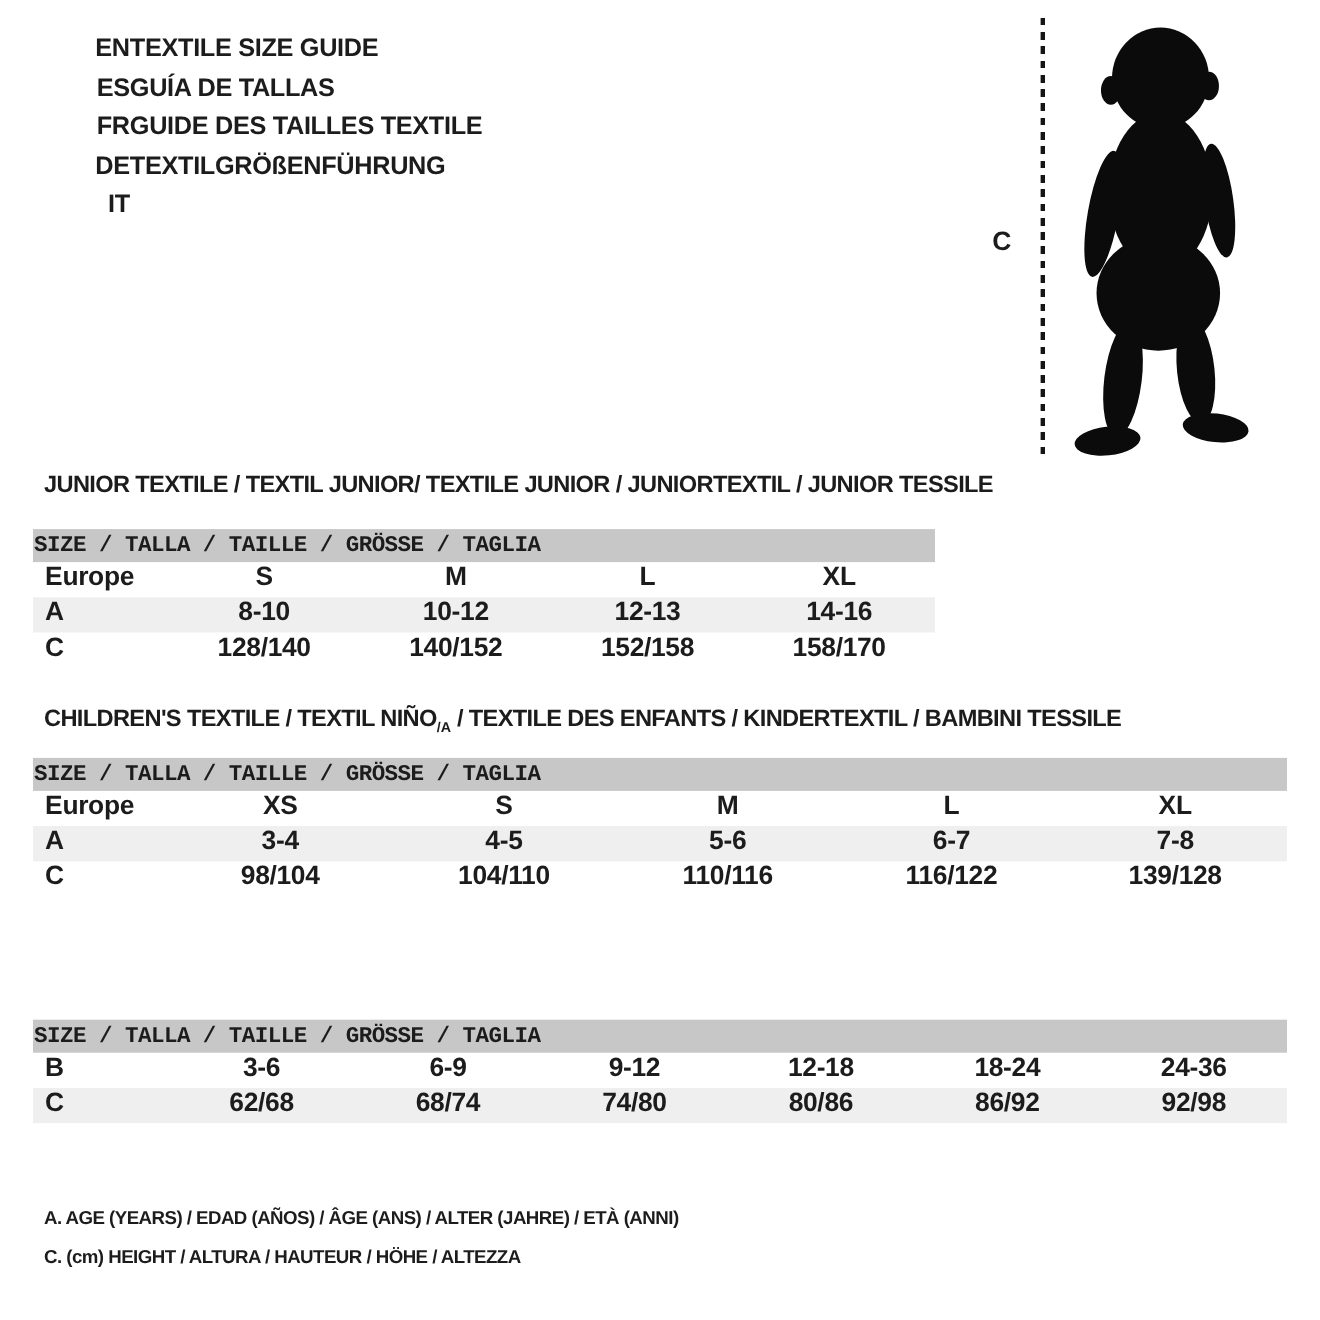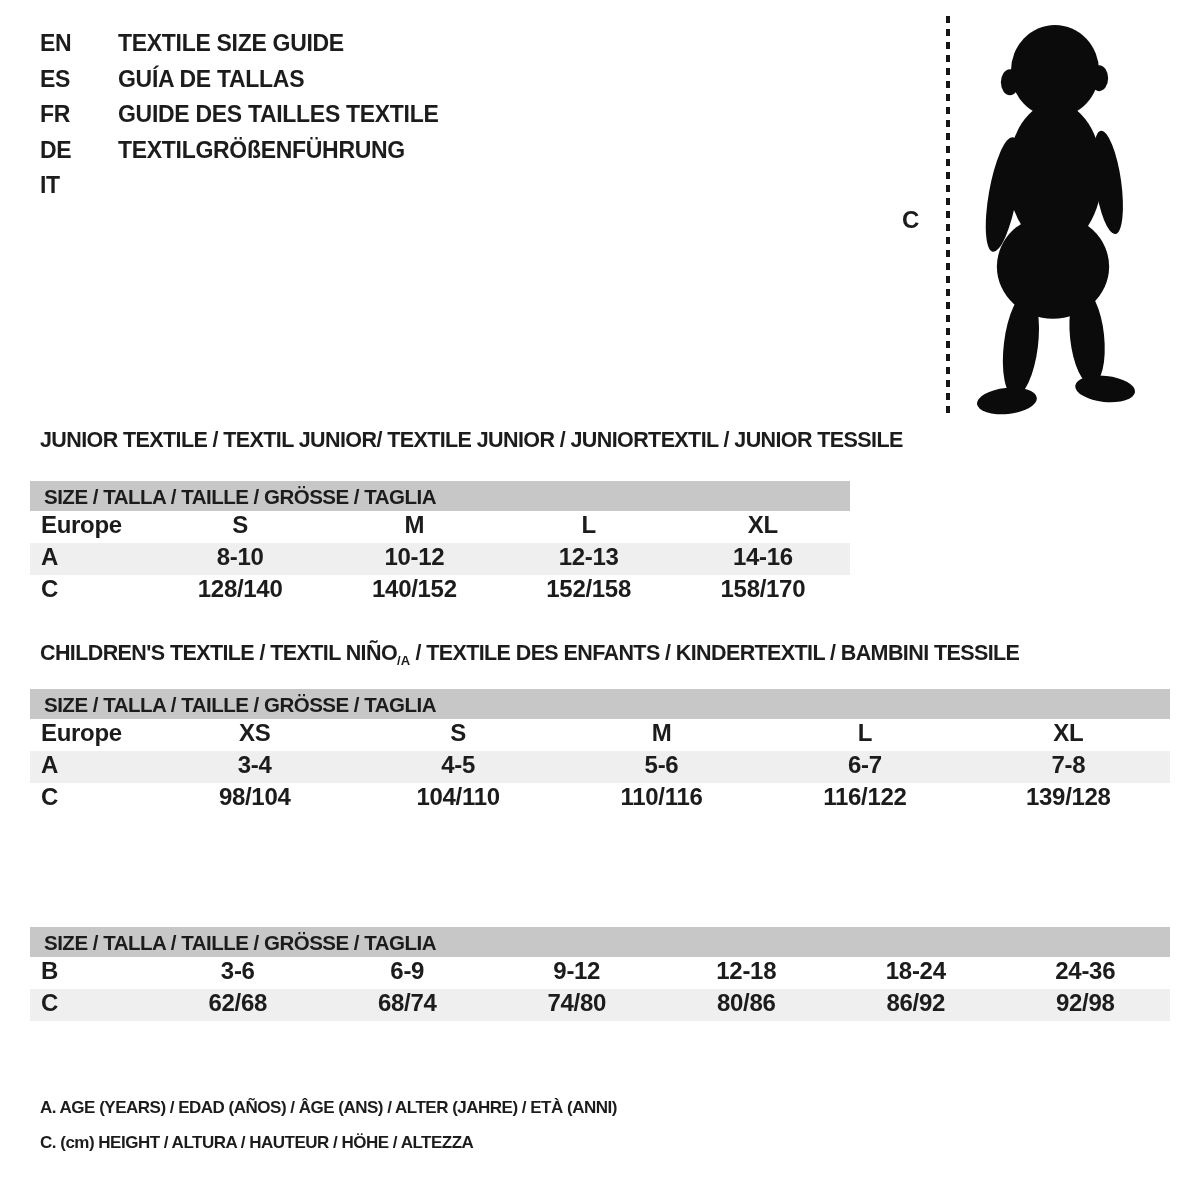--- a/index.html
+++ b/index.html
@@ -2,41 +2,41 @@
 <html><head>
 <meta charset="utf-8">
 <style>
   html,body{margin:0;padding:0;background:#fff;}
   .page{position:relative;width:1200px;height:1200px;background:#fff;overflow:hidden;
         font-family:"Liberation Sans",sans-serif;font-weight:700;color:#1c1c1c;letter-spacing:-0.3px;}
 
   
   .langs{position:absolute;top:26px;left:40px;}
   .lang-row{display:flex;font-size:23px;line-height:35.5px;}
-  .lang-code{width:78px;}
+  .lang-code{width:78px;text-align:right;}
 
   
   .fig-line{position:absolute;left:946px;top:16px;width:4px;height:402px;
             background:repeating-linear-gradient(to bottom,#151515 0 7px,transparent 7px 13px);}
   .fig-label{position:absolute;left:902px;top:206px;font-size:24px;}
   .baby{position:absolute;left:966px;top:14px;}
 
   
   .section-title{position:absolute;left:40px;font-size:21.5px;letter-spacing:-0.6px;white-space:nowrap;}
   .section-title sub{font-size:13px;letter-spacing:0;}
   #junior-title{top:428px;}
   #children-title{top:641px;}
   #babies-title{top:848px;line-height:34px;}
 
   
   .size-table{position:absolute;left:30px;}
   #junior-table{top:481px;width:820px;}
   #children-table{top:689px;width:1140px;}
   #babies-table{top:927px;width:1140px;}
-  .bar{height:30px;background:#c7c7c7;font-size:20.5px;line-height:31px;padding-left:14px;letter-spacing:-0.5px;}
+  .bar{height:30px;background:#c7c7c7;font-size:20.5px;line-height:31px;padding-left:1px;letter-spacing:-0.5px;font-family:Liberation Mono, monospace;}
   .trow{display:flex;align-items:flex-start;height:32px;font-size:24px;}
   .trow .lbl{width:112px;padding-left:11px;}
   .trow .cell{flex:1;text-align:center;}
   .alt{background:#efefef;}
 
   
   .legend{position:absolute;left:40px;top:1090px;font-size:17px;line-height:35px;letter-spacing:-0.5px;}
 </style>
 </head>
 <body>

